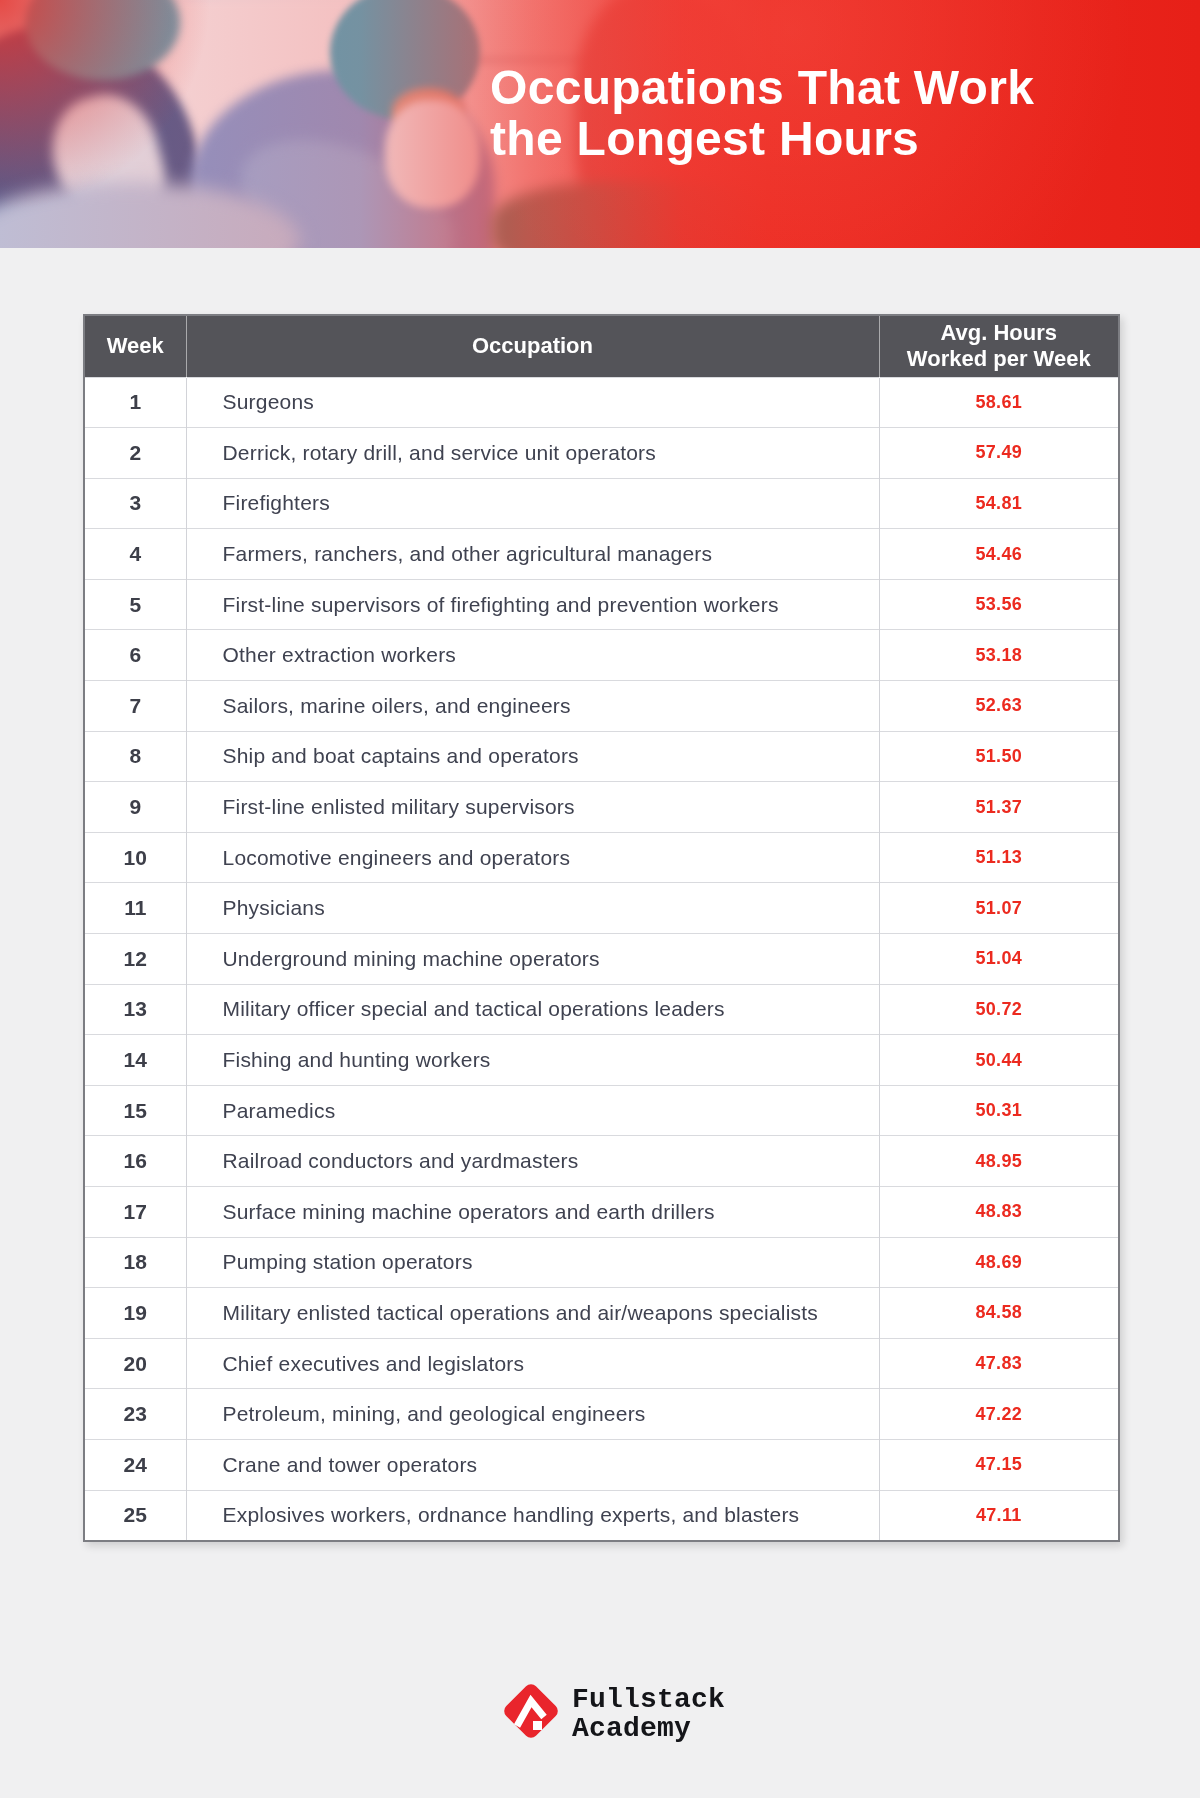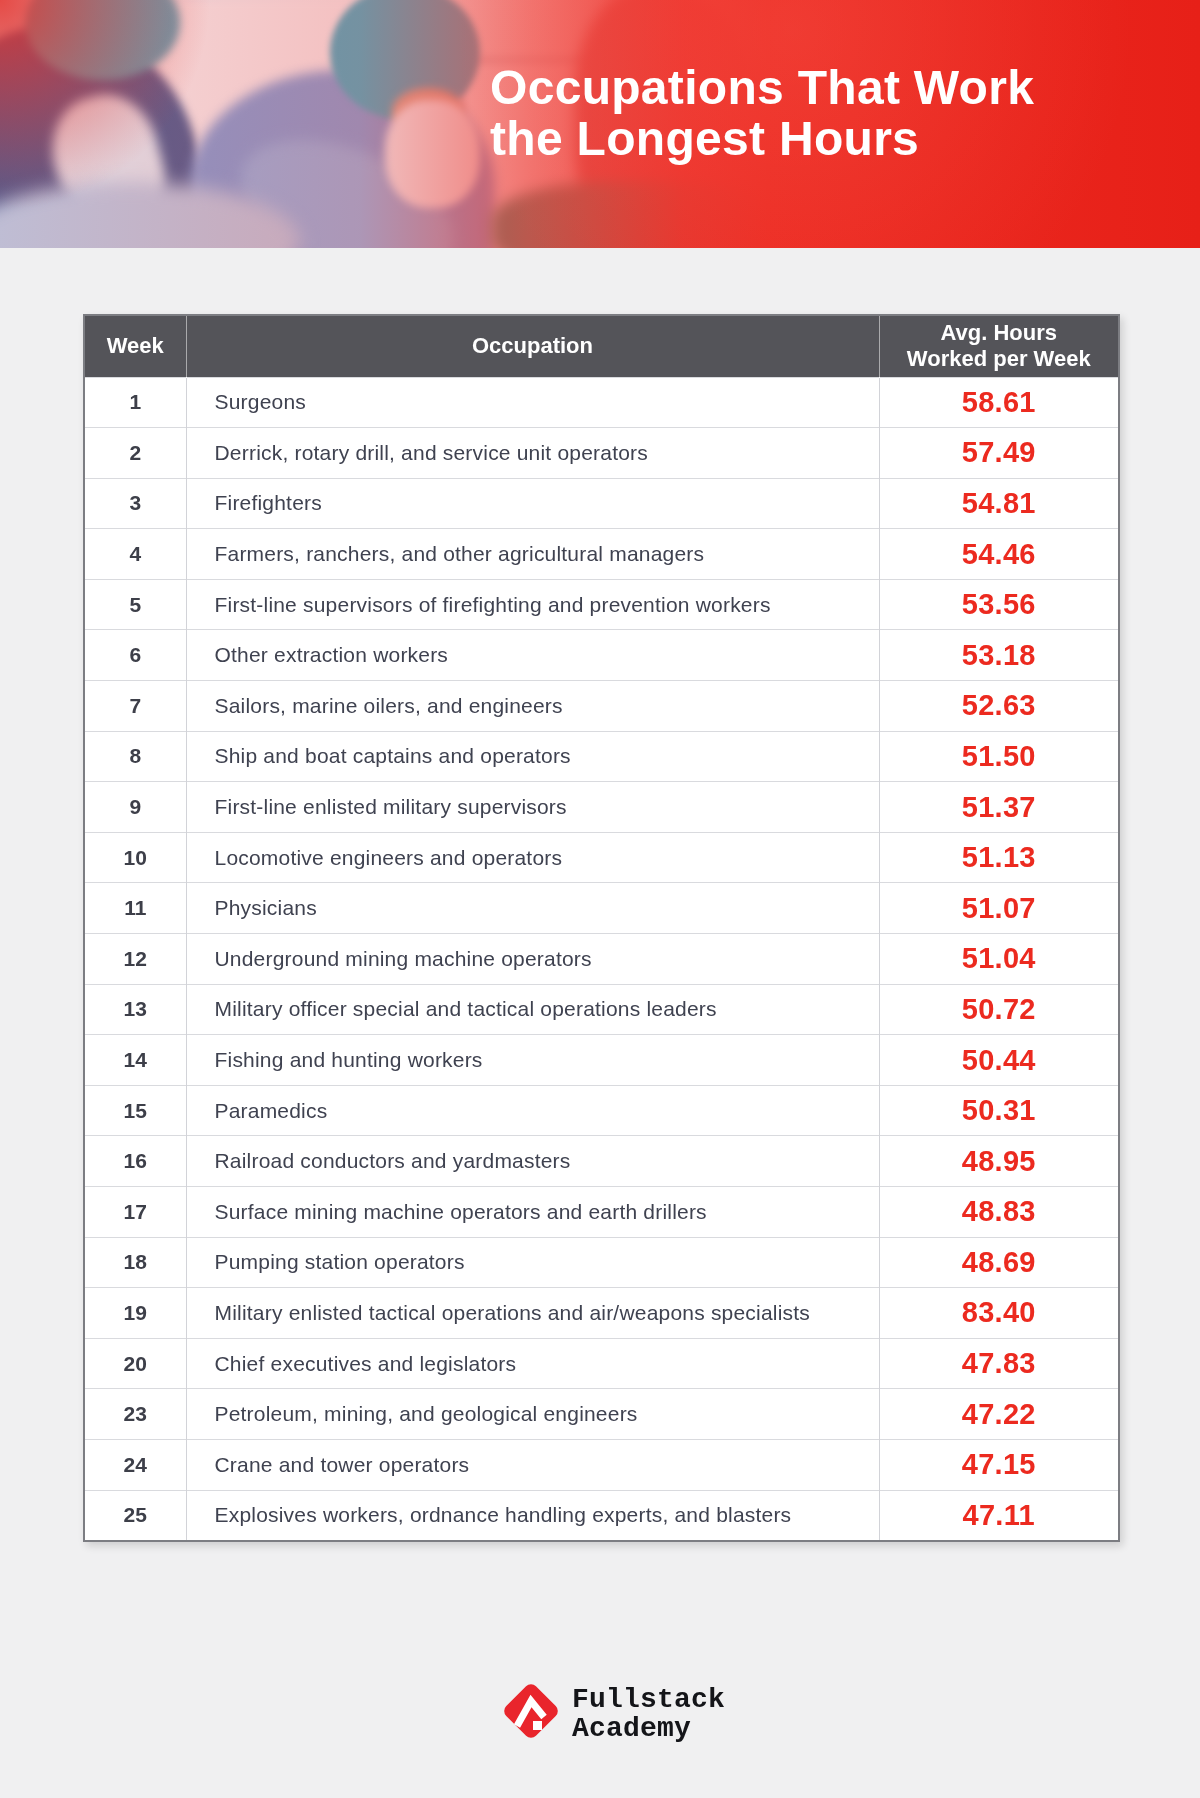--- a/index.html
+++ b/index.html
@@ -58,22 +58,22 @@
   }
   col.c-rank { width:102px; } col.c-occ { width:693px; } col.c-hours { width:240px; }
   th {
     background:#545459; color:#ffffff; height:62px;
     font-size:22px; font-weight:bold; text-align:center; line-height:26px;
   }
   th + th { border-left:1px solid rgba(255,255,255,0.5); }
   tr.data-row { height:50.6px; background:#ffffff; }
   tr.data-row td { border-top:1px solid #d9dade; vertical-align:middle; }
   td.rank-cell { text-align:center; color:#3d3f49; font-weight:600; font-size:21px; border-right:1px solid #d2d3d8; }
-  td.occ-cell  { padding-left:28px; color:#3f4250; font-size:21px; letter-spacing:0.2px; border-right:1px solid #d2d3d8; }
-  td.hours-cell{ text-align:center; color:#ec2a1f; font-weight:bold; font-size:29px; letter-spacing:0.3px; }
+  td.occ-cell  { padding-left:36px; color:#3f4250; font-size:21px; letter-spacing:0.2px; border-right:1px solid #d2d3d8; }
+  td.hours-cell{ text-align:center; color:#ec2a1f; font-weight:bold; font-size:18px; letter-spacing:0.3px; }
 
   
   .logo { position:absolute; left:503px; top:1684px; width:220px; height:60px; }
   .logo-diamond {
     position:absolute; left:7px; top:6px; width:42px; height:42px;
     background:#e9252c; border-radius:7px; transform:rotate(45deg);
   }
   .logo-mark { position:absolute; left:0; top:0; }
   .logo-text {
     position:absolute; left:69px; top:1px;
@@ -212,21 +212,21 @@
         <td class="hours-cell">48.83</td>
       </tr>
       <tr class="data-row">
         <td class="rank-cell">18</td>
         <td class="occ-cell">Pumping station operators</td>
         <td class="hours-cell">48.69</td>
       </tr>
       <tr class="data-row">
         <td class="rank-cell">19</td>
         <td class="occ-cell">Military enlisted tactical operations and air/weapons specialists</td>
-        <td class="hours-cell">83.40</td>
+        <td class="hours-cell">84.58</td>
       </tr>
       <tr class="data-row">
         <td class="rank-cell">20</td>
         <td class="occ-cell">Chief executives and legislators</td>
         <td class="hours-cell">47.83</td>
       </tr>
       <tr class="data-row">
         <td class="rank-cell">23</td>
         <td class="occ-cell">Petroleum, mining, and geological engineers</td>
         <td class="hours-cell">47.22</td>

